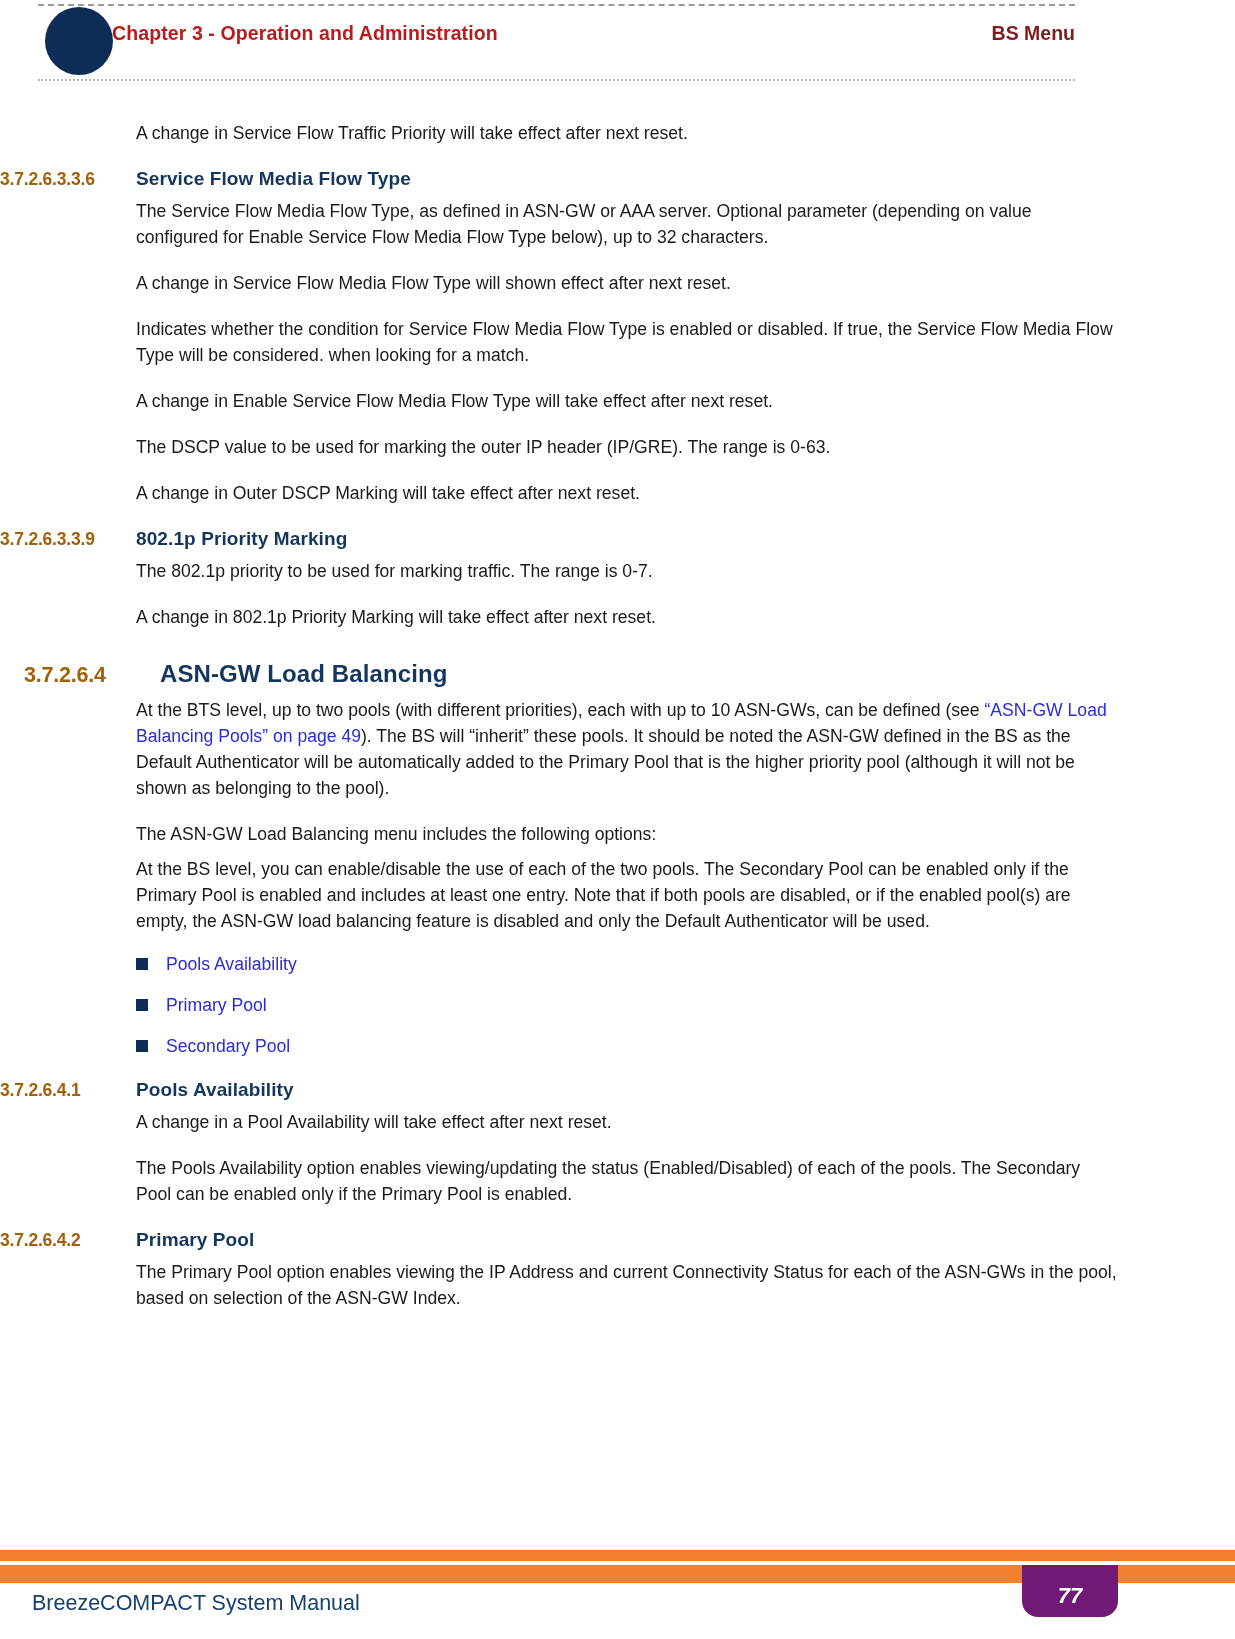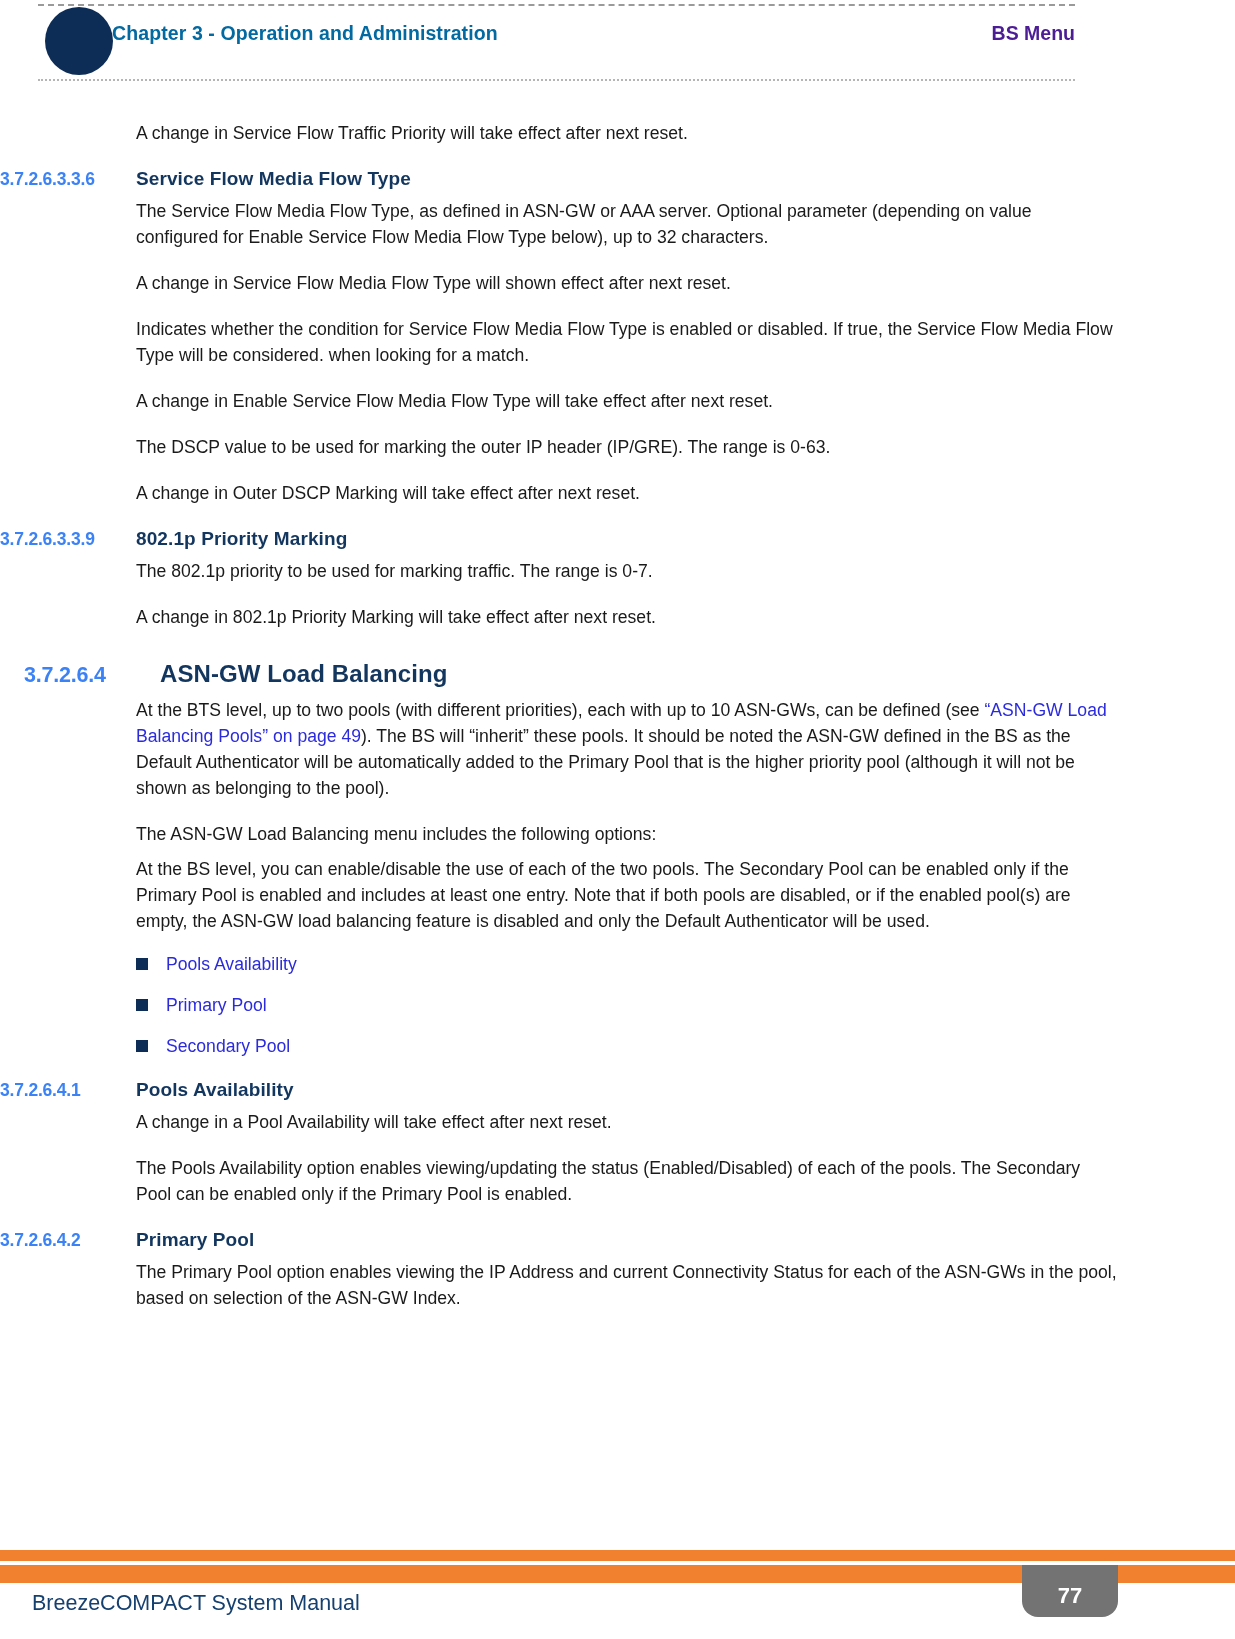--- a/index.html
+++ b/index.html
@@ -42,50 +42,50 @@
     left: 45px; top: 7px;
     width: 68px; height: 68px;
     border-radius: 50%;
     background: #0d2d56;
   }
   .header-title {
     position: absolute;
     left: 112px; top: 22px;
     font-size: 19.5px;
     font-weight: bold;
-    color: #0369a1;
+    color: #b91c1c;
     letter-spacing: 0.1px;
     white-space: nowrap;
   }
   .header-right {
     position: absolute;
     right: 160px; top: 22px;
     font-size: 19.5px;
     font-weight: bold;
-    color: #4c1d95;
+    color: #7f1d1d;
     white-space: nowrap;
   }
 
   
   .content {
     position: absolute;
     left: 0; top: 120px;
     width: 1235px;
   }
   .sec {
     display: flex;
     align-items: baseline;
     margin: 0;
   }
   .sec-num {
     width: 136px;
     flex: 0 0 136px;
     font-size: 17.5px;
     font-weight: bold;
-    color: #3b82f6;
+    color: #a16207;
     letter-spacing: -0.2px;
   }
   .sec-title {
     font-size: 19px;
     font-weight: bold;
     color: #13365f;
     letter-spacing: 0.1px;
   }
   .sec.level3 { margin-top: 22px; margin-bottom: 8px; }
   .sec.level2 { margin-top: 30px; margin-bottom: 9px; padding-left: 24px; }
@@ -145,23 +145,24 @@
   .footer-bar-thick {
     position: absolute;
     left: 0; top: 36px;
     width: 1235px; height: 18px;
     background: #f1812f;
   }
   .footer-tab {
     position: absolute;
     left: 1022px; top: 36px;
     width: 96px; height: 52px;
-    background: #737373;
+    background: #701a75;
     border-bottom-left-radius: 16px;
     border-bottom-right-radius: 16px;
+    font-style: italic;
   }
   .footer-page-num {
     position: absolute;
     left: 0; top: 18px;
     width: 96px;
     text-align: center;
     color: #ffffff;
     font-size: 22px;
     font-weight: bold;
   }

